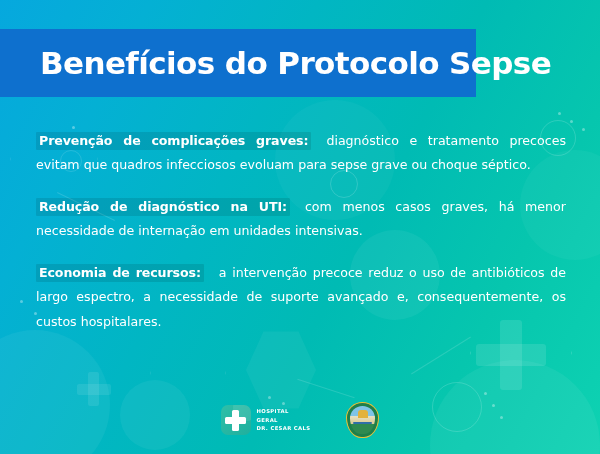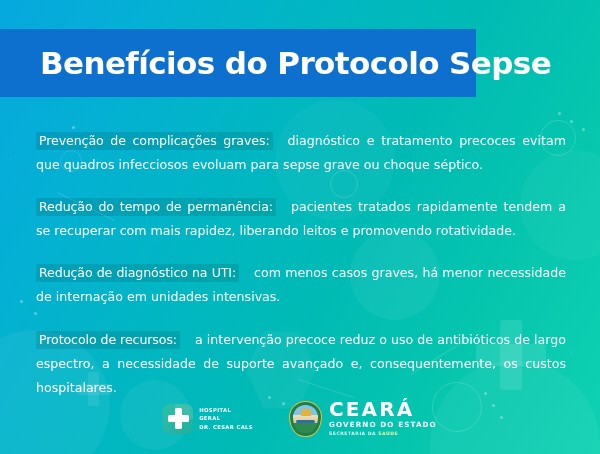--- a/index.html
+++ b/index.html
@@ -130,21 +130,21 @@
   .benefit {
     margin-bottom: 18px;
     color: #ffffff;
     font-size: 12.6px;
     line-height: 1.92;
     text-align: justify;
   }
   .benefit:last-child { margin-bottom: 0; }
 
   .benefit .lead {
-    font-weight: normal;
+    font-weight: bold;
     background: rgba(0, 0, 0, 0.10);
     padding: 1px 3px 2px 3px;
     border-radius: 1px;
     letter-spacing: -0.1px;
   }
   .benefit .rest {
     padding-left: 2px;
     margin-left: 13px;
   }
 
@@ -320,30 +320,27 @@
   <div class="header-bar">
     <div class="header-title">Benefícios do Protocolo Sepse</div>
   </div>
 
   <div class="content">
 
     <p class="benefit">
       <span class="lead">Prevenção de complicações graves:</span><span class="rest">diagnóstico e tratamento precoces evitam que quadros infecciosos evoluam para sepse grave ou choque séptico.</span>
     </p>
 
-    <p class="benefit">
-      <span class="lead">Redução do tempo de permanência:</span><span class="rest">pacientes tratados rapidamente tendem a se recuperar com mais rapidez, liberando leitos e promovendo rotatividade.</span>
-    </p>
 
     <p class="benefit">
       <span class="lead">Redução de diagnóstico na UTI:</span><span class="rest">com menos casos graves, há menor necessidade de internação em unidades intensivas.</span>
     </p>
 
     <p class="benefit">
-      <span class="lead">Protocolo de recursos:</span><span class="rest">a intervenção precoce reduz o uso de antibióticos de largo espectro, a necessidade de suporte avançado e, consequentemente, os custos hospitalares.</span>
+      <span class="lead">Economia de recursos:</span><span class="rest">a intervenção precoce reduz o uso de antibióticos de largo espectro, a necessidade de suporte avançado e, consequentemente, os custos hospitalares.</span>
     </p>
 
   </div>
 
   <div class="footer">
 
     <div class="logo-hospital">
       <div class="hosp-badge">
         <div class="hosp-plus"></div>
       </div>
@@ -351,22 +348,17 @@
         <div>HOSPITAL</div>
         <div>GERAL</div>
         <div>DR. CESAR CALS</div>
       </div>
     </div>
 
     <div class="logo-ceara">
       <div class="ceara-shield">
         <div class="shield-inner"></div>
       </div>
-      <div class="ceara-text">
-        <div class="ceara-name">CEARÁ</div>
-        <div class="ceara-gov">GOVERNO DO ESTADO</div>
-        <div class="ceara-sec"><span>SECRETARIA DA </span><span class="saude">SAÚDE</span></div>
-      </div>
     </div>
 
   </div>
 
 </div>
 
 </body></html>

